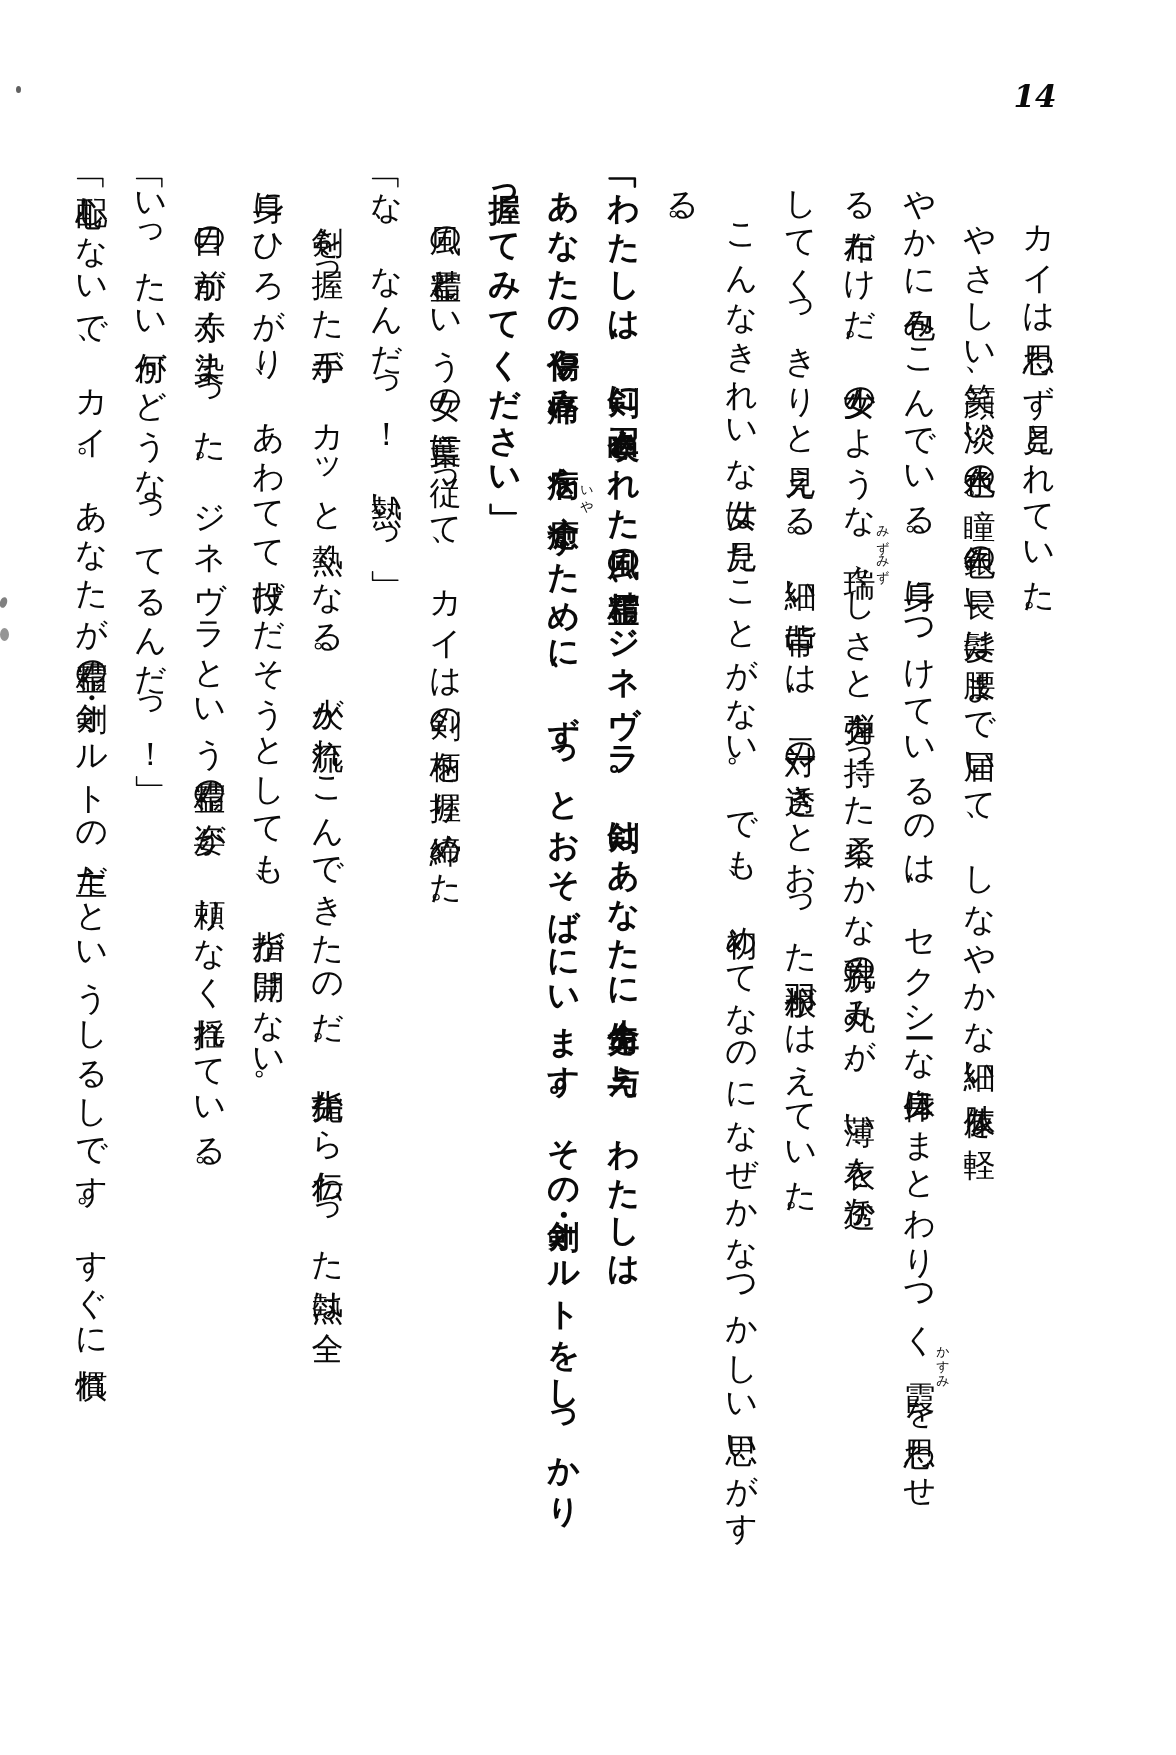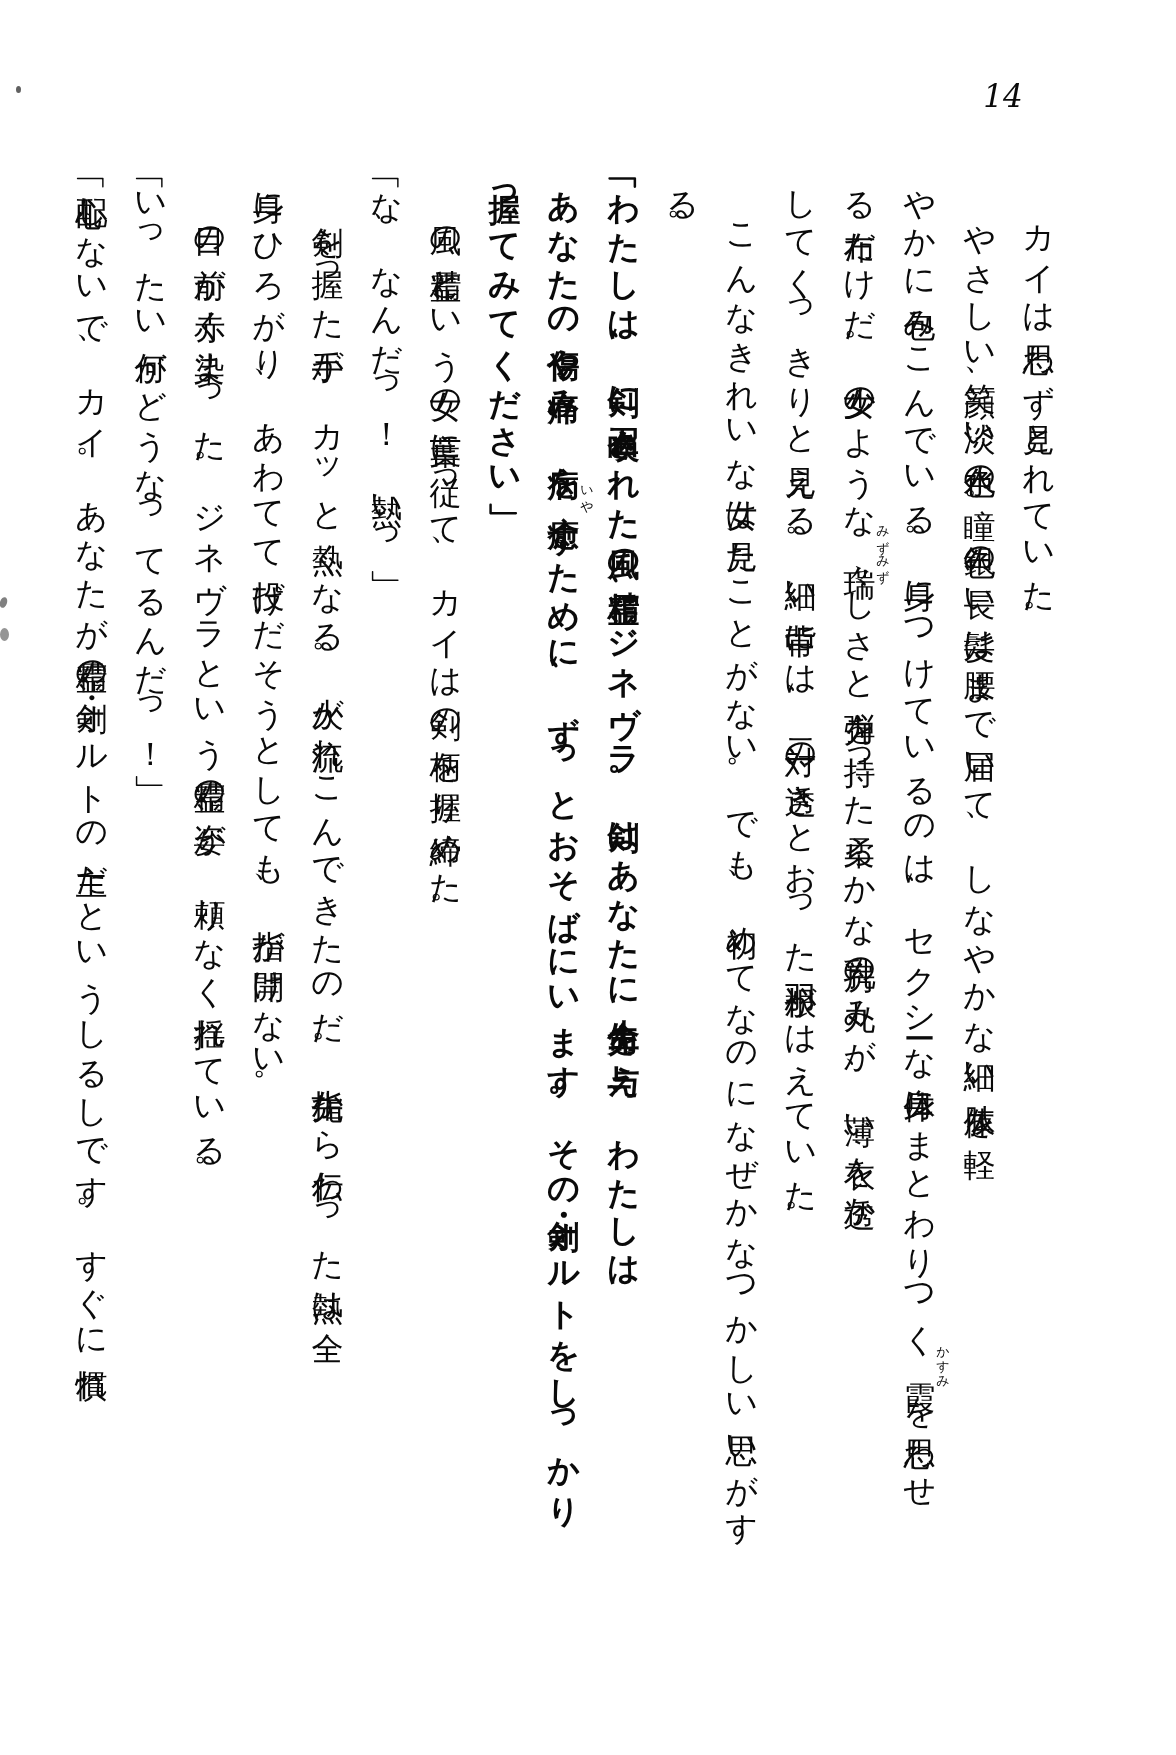--- a/index.html
+++ b/index.html
@@ -5,26 +5,26 @@
   html,body{margin:0;padding:0;background:#e8e8e8;}
   .page{
     position:relative;
     width:1176px;height:1755px;
     background:#ffffff;
     overflow:hidden;
     font-family:"Liberation Serif", serif;
   }
   .page-number{
     position:absolute;
-    top:78px;left:968px;
+    top:78px;left:1000px;
     width:70px;
     text-align:center;
     font-size:31px;
     font-style:italic;
-    font-weight:normal;
+    font-weight:bold;
     color:#0a0a0a;
     font-family:"DejaVu Serif", serif;
   }
   .text-block{
     position:absolute;
     top:168px;left:118px;
     width:950px;height:1420px;
     writing-mode:vertical-rl;
     text-orientation:mixed;
     font-size:32px;

